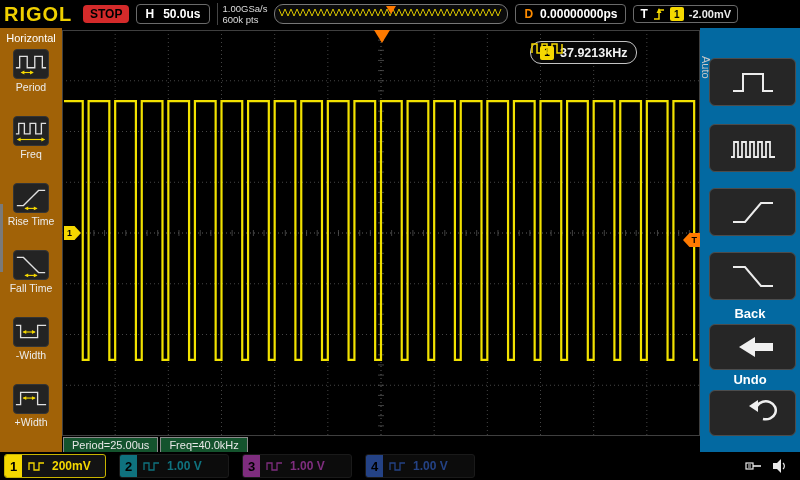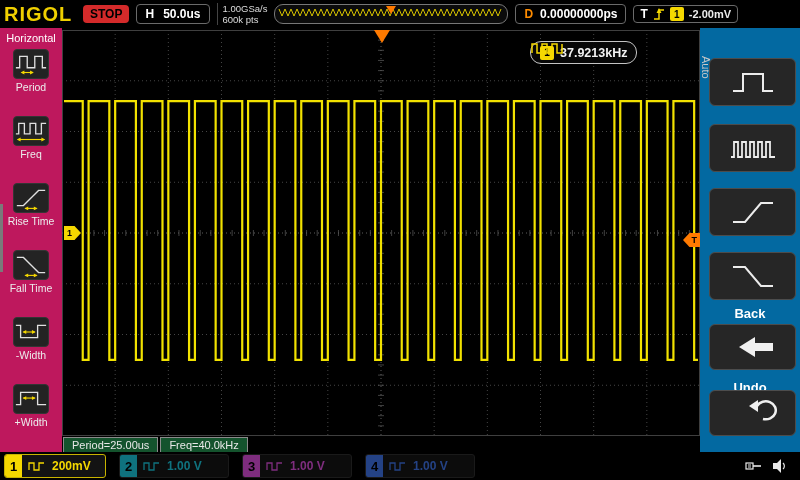--- a/index.html
+++ b/index.html
@@ -23,21 +23,21 @@
   .dbox{border:1px solid #6a6a6a;border-radius:4px;padding:2px 8px;display:flex;gap:7px;
         font-size:12px;font-weight:bold;color:#fff;}
   .dlab{color:#ff8c00;}
   .tbox{border:1px solid #6a6a6a;border-radius:4px;padding:1px 6px;display:flex;gap:5px;
         align-items:center;font-size:12px;font-weight:bold;color:#fff;}
   .tch{background:#f5d800;color:#000;font-size:10px;width:14px;height:14px;border-radius:2px;
        display:flex;align-items:center;justify-content:center;}
   .tval{color:#ececec;font-size:11px;}
 
   
-  .sidebar{position:absolute;left:0;top:28px;width:62px;height:424px;background:#be185d;}
+  .sidebar{position:absolute;left:0;top:28px;width:62px;height:424px;background:#a16207;}
   .sidebar-title{color:#fff;font-size:11px;text-align:center;padding:4px 0 2px 0;}
   .side-item{height:64px;display:flex;flex-direction:column;align-items:center;
              justify-content:flex-start;gap:2px;padding-top:3px;cursor:pointer;}
   .side-icon{width:34px;height:28px;background:#232323;border:1px solid #343434;
              border-radius:4px;display:flex;align-items:center;justify-content:center;}
   .side-label{color:#ececec;font-size:10.5px;white-space:nowrap;}
   .scroll-nub{position:absolute;left:0;top:176px;width:3px;height:68px;background:#7a7a7a;}
 
   
   .grid-area{position:absolute;left:62px;top:30px;width:638px;height:406px;}
@@ -370,21 +370,21 @@
       </svg>
     </div>
 
     <div class="rlabel" style="top:278px">Back</div>
     <div class="rbtn" style="top:296px;height:44px">
       <svg class="glyph" width="48" height="32" viewBox="0 0 48 32">
         <polygon points="44,12 26,12 26,6 10,16 26,26 26,20 44,20" fill="#f0f0f0"></polygon>
       </svg>
     </div>
 
-    <div class="rlabel" style="top:352px">Undo</div>
+    <div class="rlabel" style="top:344px">Undo</div>
     <div class="rbtn" style="top:362px;height:44px">
       <svg class="glyph" width="48" height="32" viewBox="0 0 48 32">
         <path d="M34,22 A10,9 0 1 0 28,9" stroke="#f0f0f0" stroke-width="2.5" fill="none"></path>
         <polygon points="29,3 29,15 20,9" fill="#f0f0f0"></polygon>
       </svg>
     </div>
   </div>
 
   <div class="bottombar">
     <div class="ch ch1">

